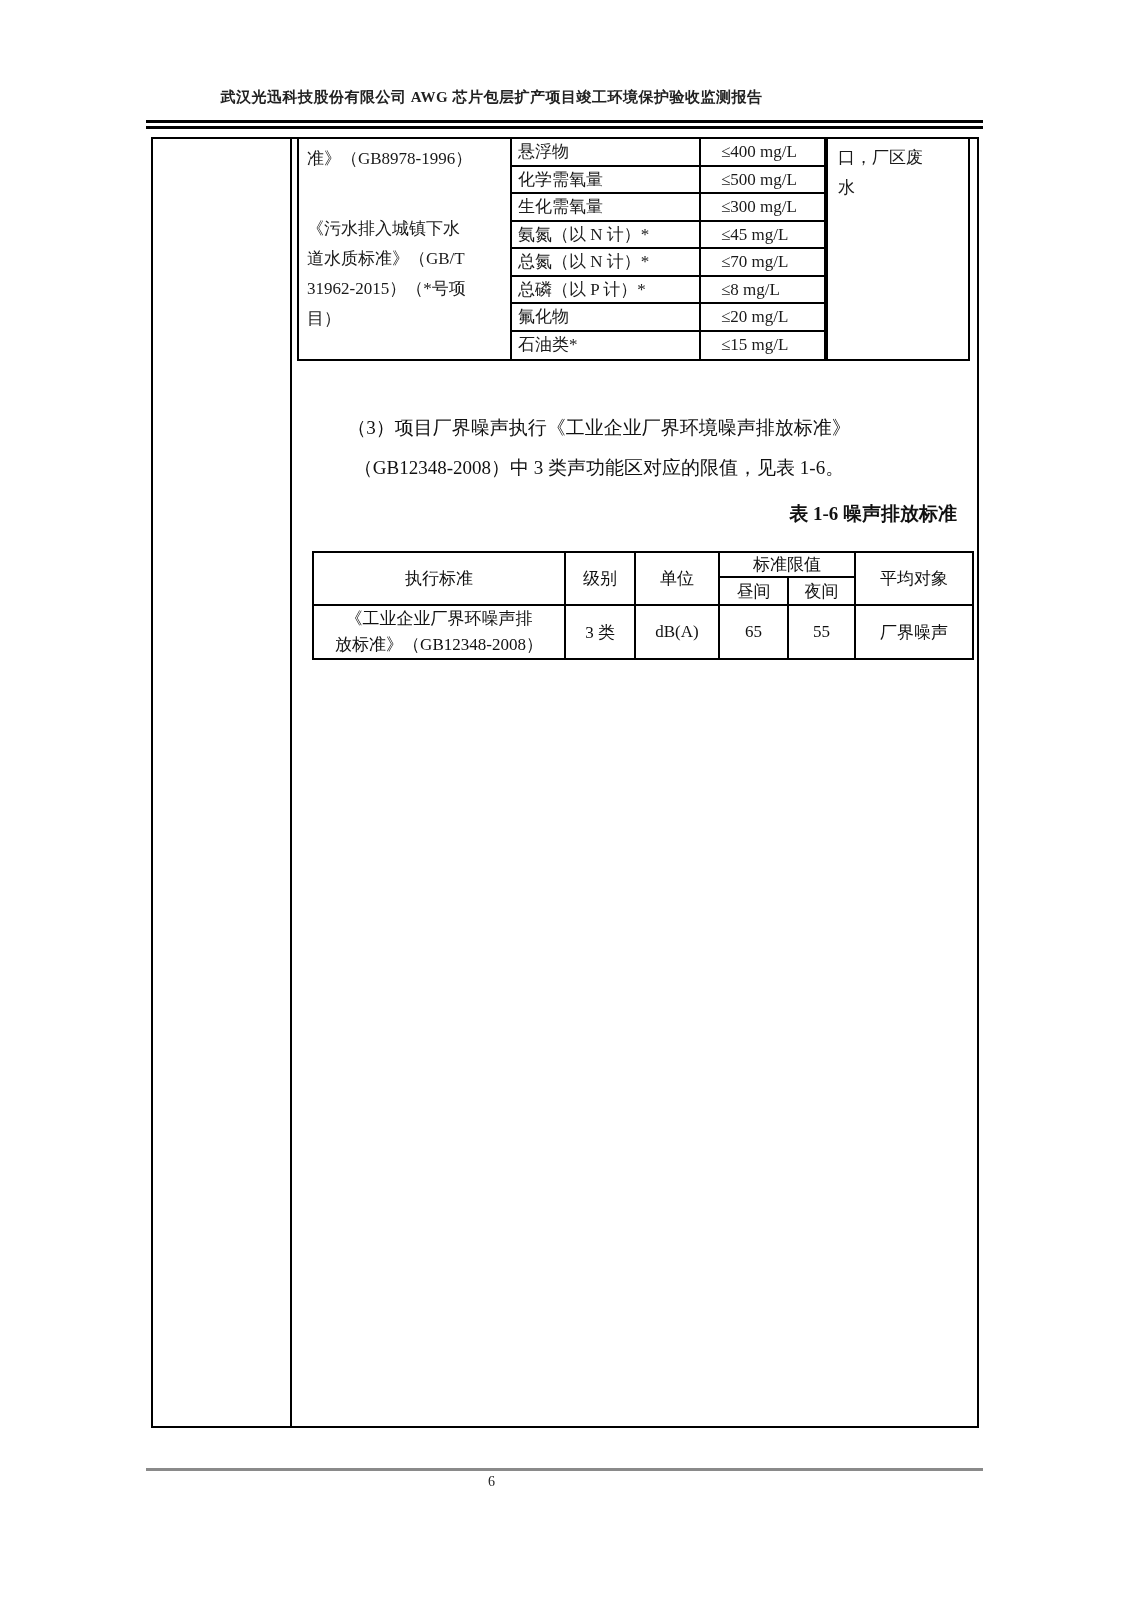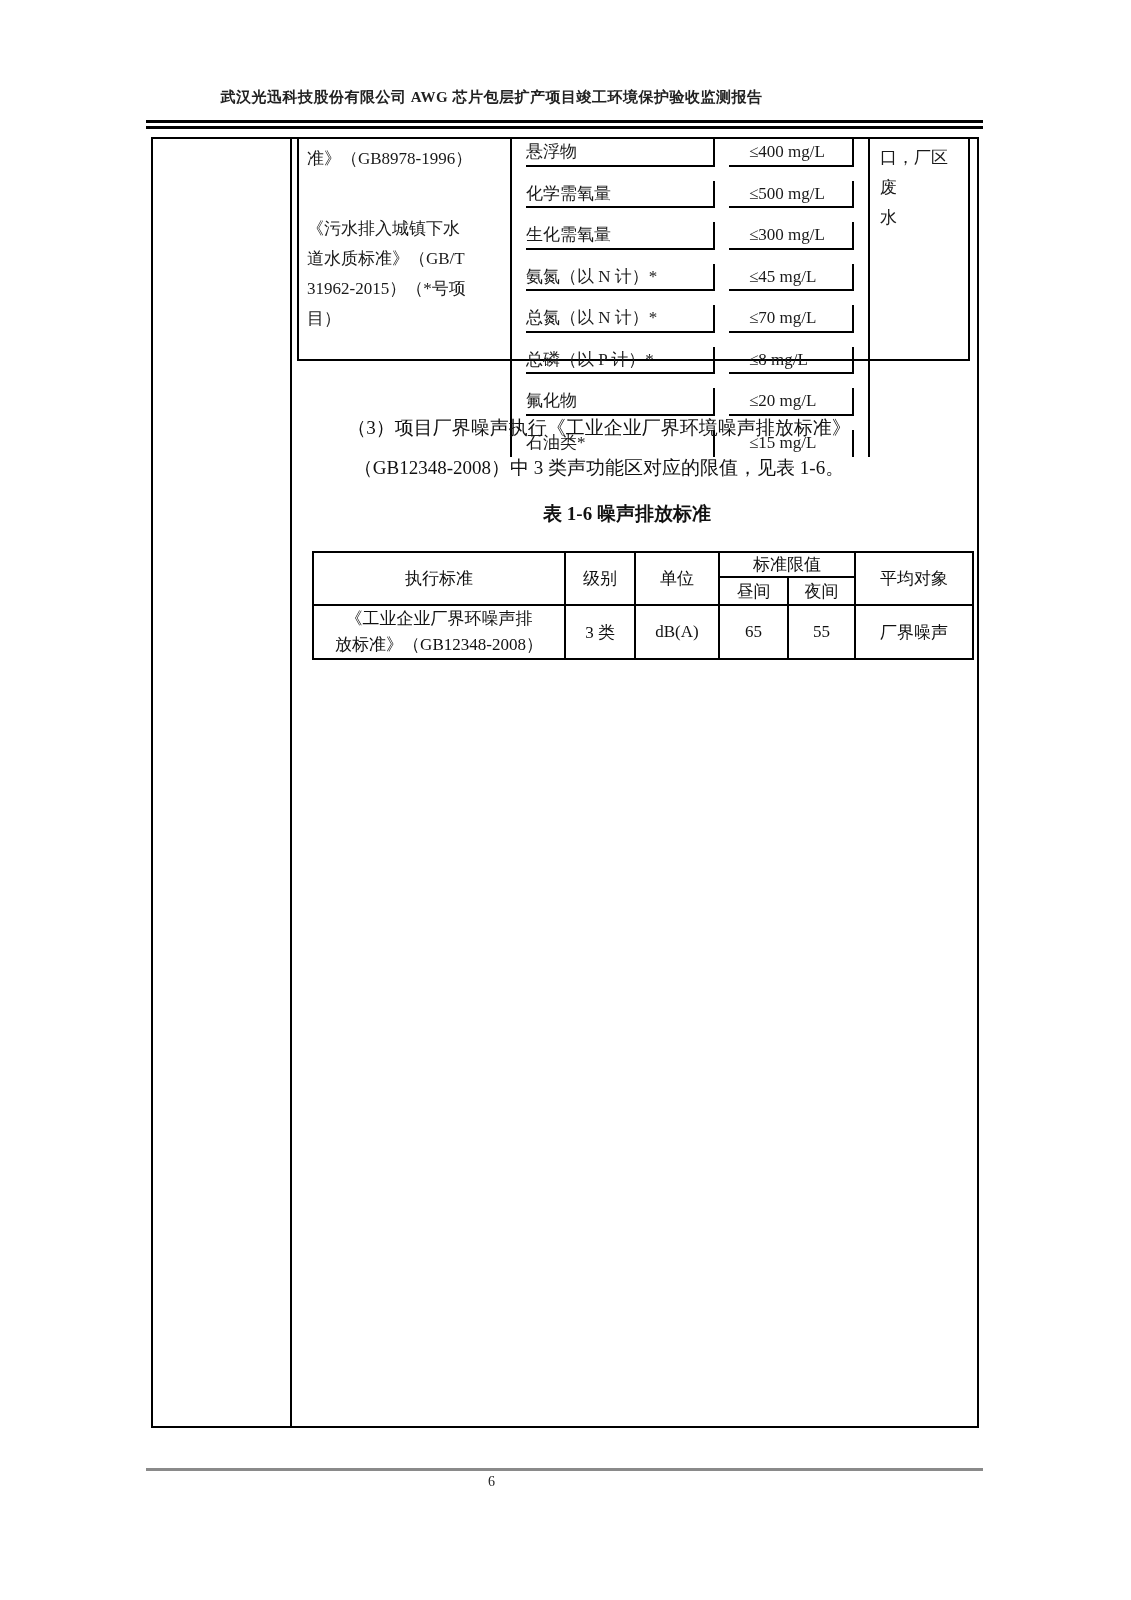--- a/index.html
+++ b/index.html
@@ -49,40 +49,39 @@
   
   .std-table {
     position: absolute;
     left: 297px; top: 137px;
     width: 673px; height: 224px;
     border: 2px solid #000;
     display: grid;
     grid-template-columns: 213px 189px 125px 1fr;
     grid-template-rows: repeat(8, 27.5px);
     font-size: 17px;
-    gap: 14px;
   }
   .std-ref-cell {
     grid-column: 1; grid-row: 1 / span 8;
     border-right: 2px solid #000;
     padding: 5px 4px 0 8px;
     line-height: 30px;
   }
   .std-ref-spacer { height: 40px; }
   .std-outfall-cell {
     grid-column: 4; grid-row: 1 / span 8;
     border-left: 2px solid #000;
     padding: 4px 4px 16px 10px;
     line-height: 30px;
   }
   .std-name-cell {
     grid-column: 2;
     border-right: 2px solid #000;
     border-bottom: 2px solid #000;
-    padding-left: 0;
+    padding-left: 6px;
     line-height: 25px;
     white-space: nowrap;
   }
   .std-limit-cell {
     grid-column: 3;
     border-right: 2px solid #000;
     border-bottom: 2px solid #000;
     padding-left: 20px;
     line-height: 25px;
     white-space: nowrap;
@@ -99,21 +98,21 @@
     color: #111;
     white-space: nowrap;
     text-align: center;
   }
 
   
   .tbl-title {
     position: absolute;
     left: 297px; top: 501px;
     width: 660px;
-    text-align: center;
+    text-align: right;
     font-size: 19px;
     font-weight: bold;
     color: #111;
   }
 
   
   .noise-table {
     position: absolute;
     left: 312px; top: 551px;
     border-collapse: collapse;

